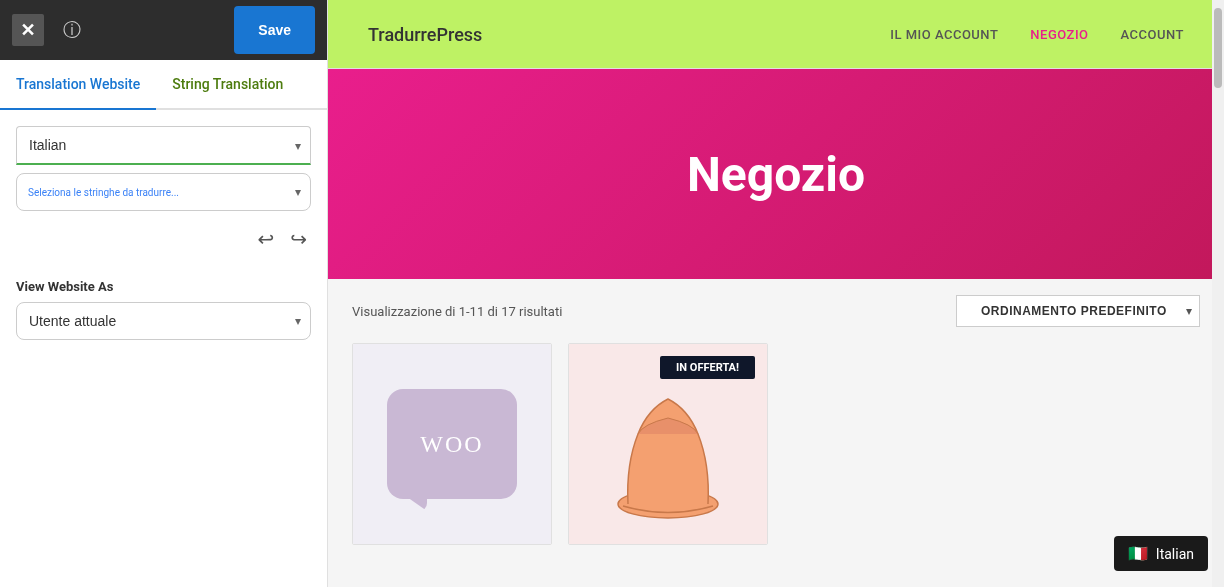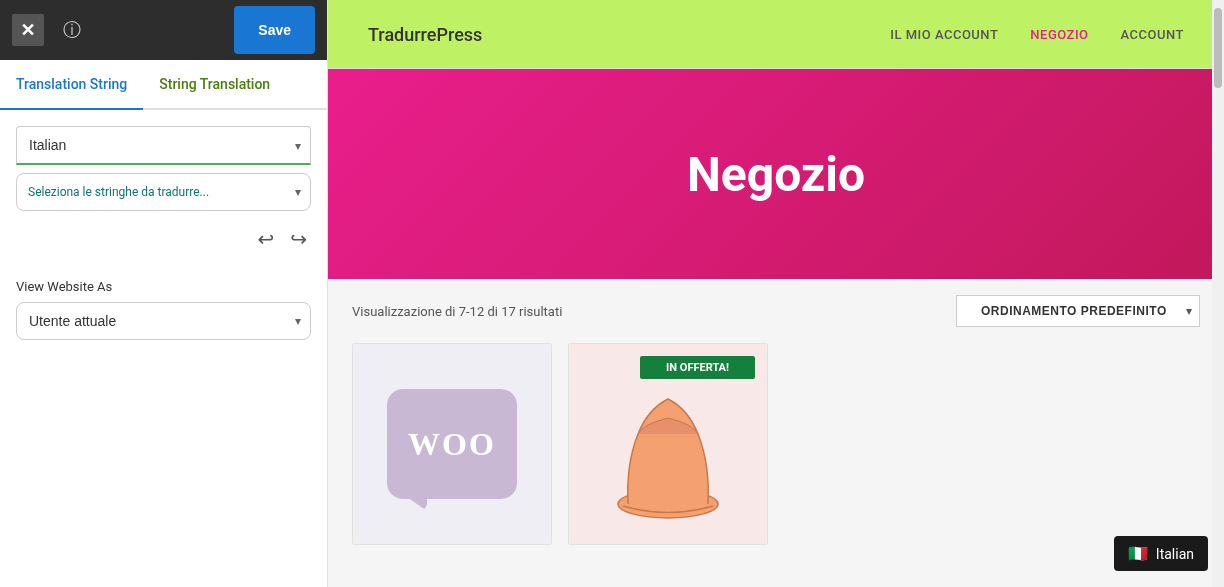--- a/index.html
+++ b/index.html
@@ -142,21 +142,21 @@
       border: none;
       cursor: pointer;
       color: #555;
       font-size: 20px;
       padding: 4px;
       display: flex; align-items: center; justify-content: center;
     }
 
     .section-label {
       font-size: 13px;
-      font-weight: 400;
+      font-weight: 700;
       color: #333;
       margin-top: 8px;
     }
 
     
     .preview-area {
       flex: 1;
       overflow: hidden;
       display: flex;
       flex-direction: column;
@@ -302,45 +302,45 @@
       left: 20px;
       width: 20px;
       height: 14px;
       background: #c9b8d4;
       border-radius: 0 0 8px 0;
       clip-path: polygon(0 0, 100% 0, 100% 100%);
     }
 
     .woo-text {
       font-family: 'Georgia', serif;
-      font-size: 32px;
-      font-weight: 700;
+      font-size: 24px;
+      font-weight: 400;
       color: #fff;
       letter-spacing: 2px;
       text-align: right;
     }
 
     
     .hat-card-image {
       background: #f9e8e8;
       display: flex;
       align-items: flex-end;
       justify-content: center;
       position: relative;
     }
 
     .badge-offerta {
       position: absolute;
       top: 12px;
       right: 12px;
-      background: #15803d;
+      background: #0f172a;
       color: #fff;
       font-size: 11px;
       font-weight: 700;
-      padding: 5px 26px;
+      padding: 5px 16px;
       border-radius: 2px;
     }
 
     
     .lang-indicator {
       position: absolute;
       bottom: 16px;
       right: 16px;
       background: #1a1a1a;
       color: #fff;
@@ -387,21 +387,21 @@
       <span>✕</span>
     </button>
     <button class="info-btn">
       <span>ⓘ</span>
     </button>
     <button class="save-btn">Save</button>
   </div>
 
   <div class="tabs">
     <div class="tab active">
-      <span>Translation String</span>
+      <span>Translation Website</span>
     </div>
     <div class="tab">
       <span>String Translation</span>
     </div>
   </div>
 
   <div class="panel-content">
 
     <div class="dropdown-wrapper">
       <select class="dropdown language-select">
@@ -410,21 +410,21 @@
         <option>French</option>
       </select>
       <span class="dropdown-arrow">▾</span>
     </div>
 
     <div class="dropdown-wrapper">
       <select class="dropdown strings-dropdown">
         <option value="" disabled="" selected=""></option>
       </select>
       <span class="dropdown-arrow">▾</span>
-      <span style="position:absolute;left:12px;top:50%;transform:translateY(-50%);font-size:12px;color:#0f766e;pointer-events:none;text-align:right;">Seleziona le stringhe da tradurre...</span>
+      <span style="position:absolute;left:12px;top:50%;transform:translateY(-50%);font-size:10px;color:#3b82f6;pointer-events:none;text-align:right;">Seleziona le stringhe da tradurre...</span>
     </div>
 
     <div class="undo-redo">
       <button class="icon-btn">
         <span>↩</span>
       </button>
       <button class="icon-btn">
         <span>↪</span>
       </button>
     </div>
@@ -454,21 +454,21 @@
       <a class="nav-link" href="#">ACCOUNT</a>
     </nav>
   </div>
 
   <div class="hero">
     <h1 class="hero-title">Negozio</h1>
   </div>
 
   <div class="products-area">
     <div class="products-toolbar">
-      <span class="results-count">Visualizzazione di 7-12 di 17 risultati</span>
+      <span class="results-count">Visualizzazione di 1-11 di 17 risultati</span>
       <div class="sort-dropdown-wrap">
         <select class="sort-select">
           <option>ORDINAMENTO PREDEFINITO</option>
         </select>
         <span class="sort-arrow">▾</span>
       </div>
     </div>
 
     <div class="product-cards">
 

